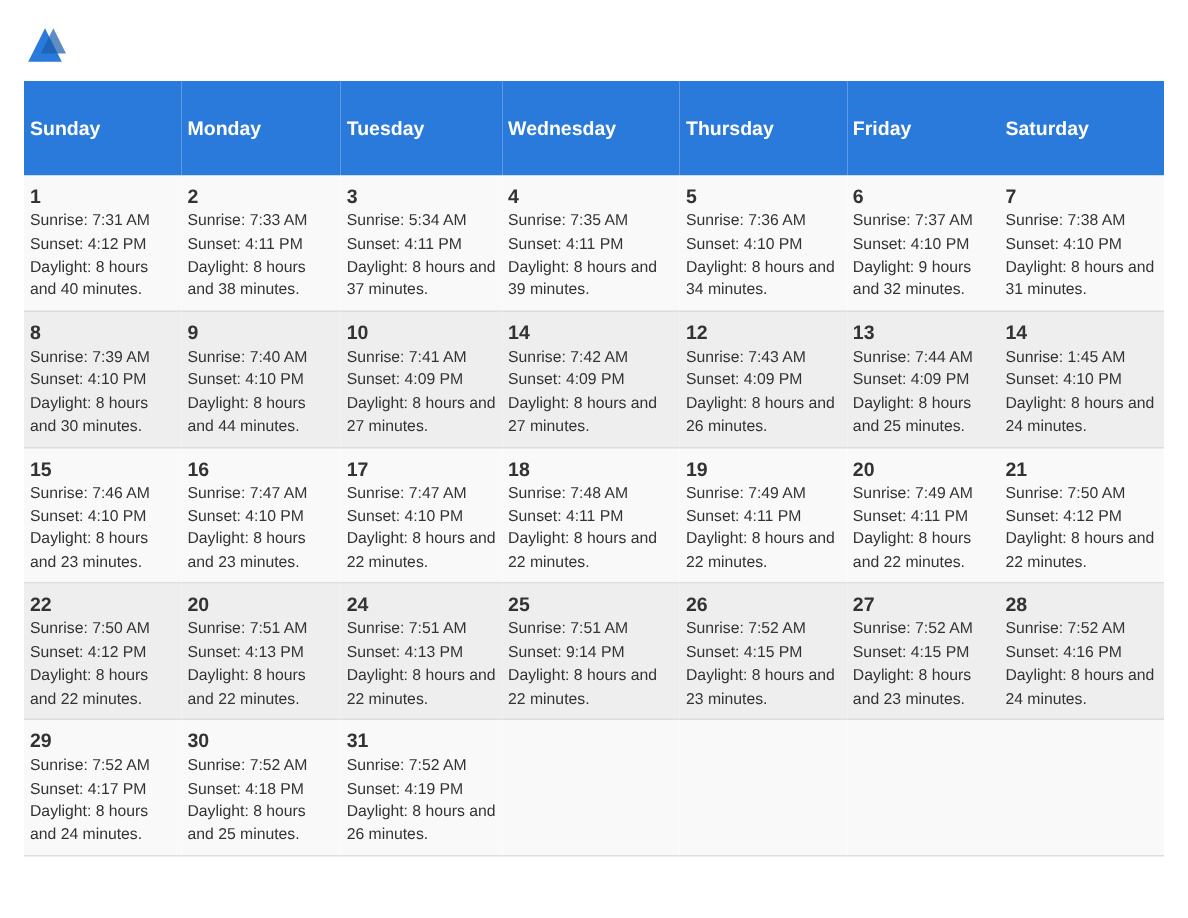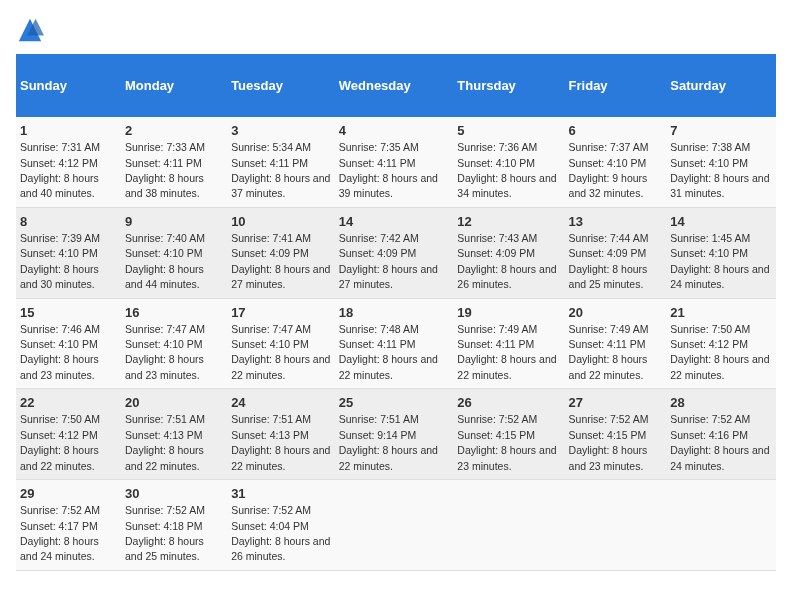--- a/index.html
+++ b/index.html
@@ -242,21 +242,21 @@
         <td><span class="day-num">29</span>
         <span class="day-info">Sunrise: 7:52 AM</span><br>
         <span class="day-info">Sunset: 4:17 PM</span><br>
         <span class="day-info">Daylight: 8 hours and 24 minutes.</span></td>
         <td><span class="day-num">30</span>
         <span class="day-info">Sunrise: 7:52 AM</span><br>
         <span class="day-info">Sunset: 4:18 PM</span><br>
         <span class="day-info">Daylight: 8 hours and 25 minutes.</span></td>
         <td><span class="day-num">31</span>
         <span class="day-info">Sunrise: 7:52 AM</span><br>
-        <span class="day-info">Sunset: 4:04 PM</span><br>
+        <span class="day-info">Sunset: 4:19 PM</span><br>
         <span class="day-info">Daylight: 8 hours and 26 minutes.</span></td>
         <td></td>
         <td></td>
         <td></td>
         <td></td>
       </tr>
     </tbody>
 </table>
 
 </body></html>

